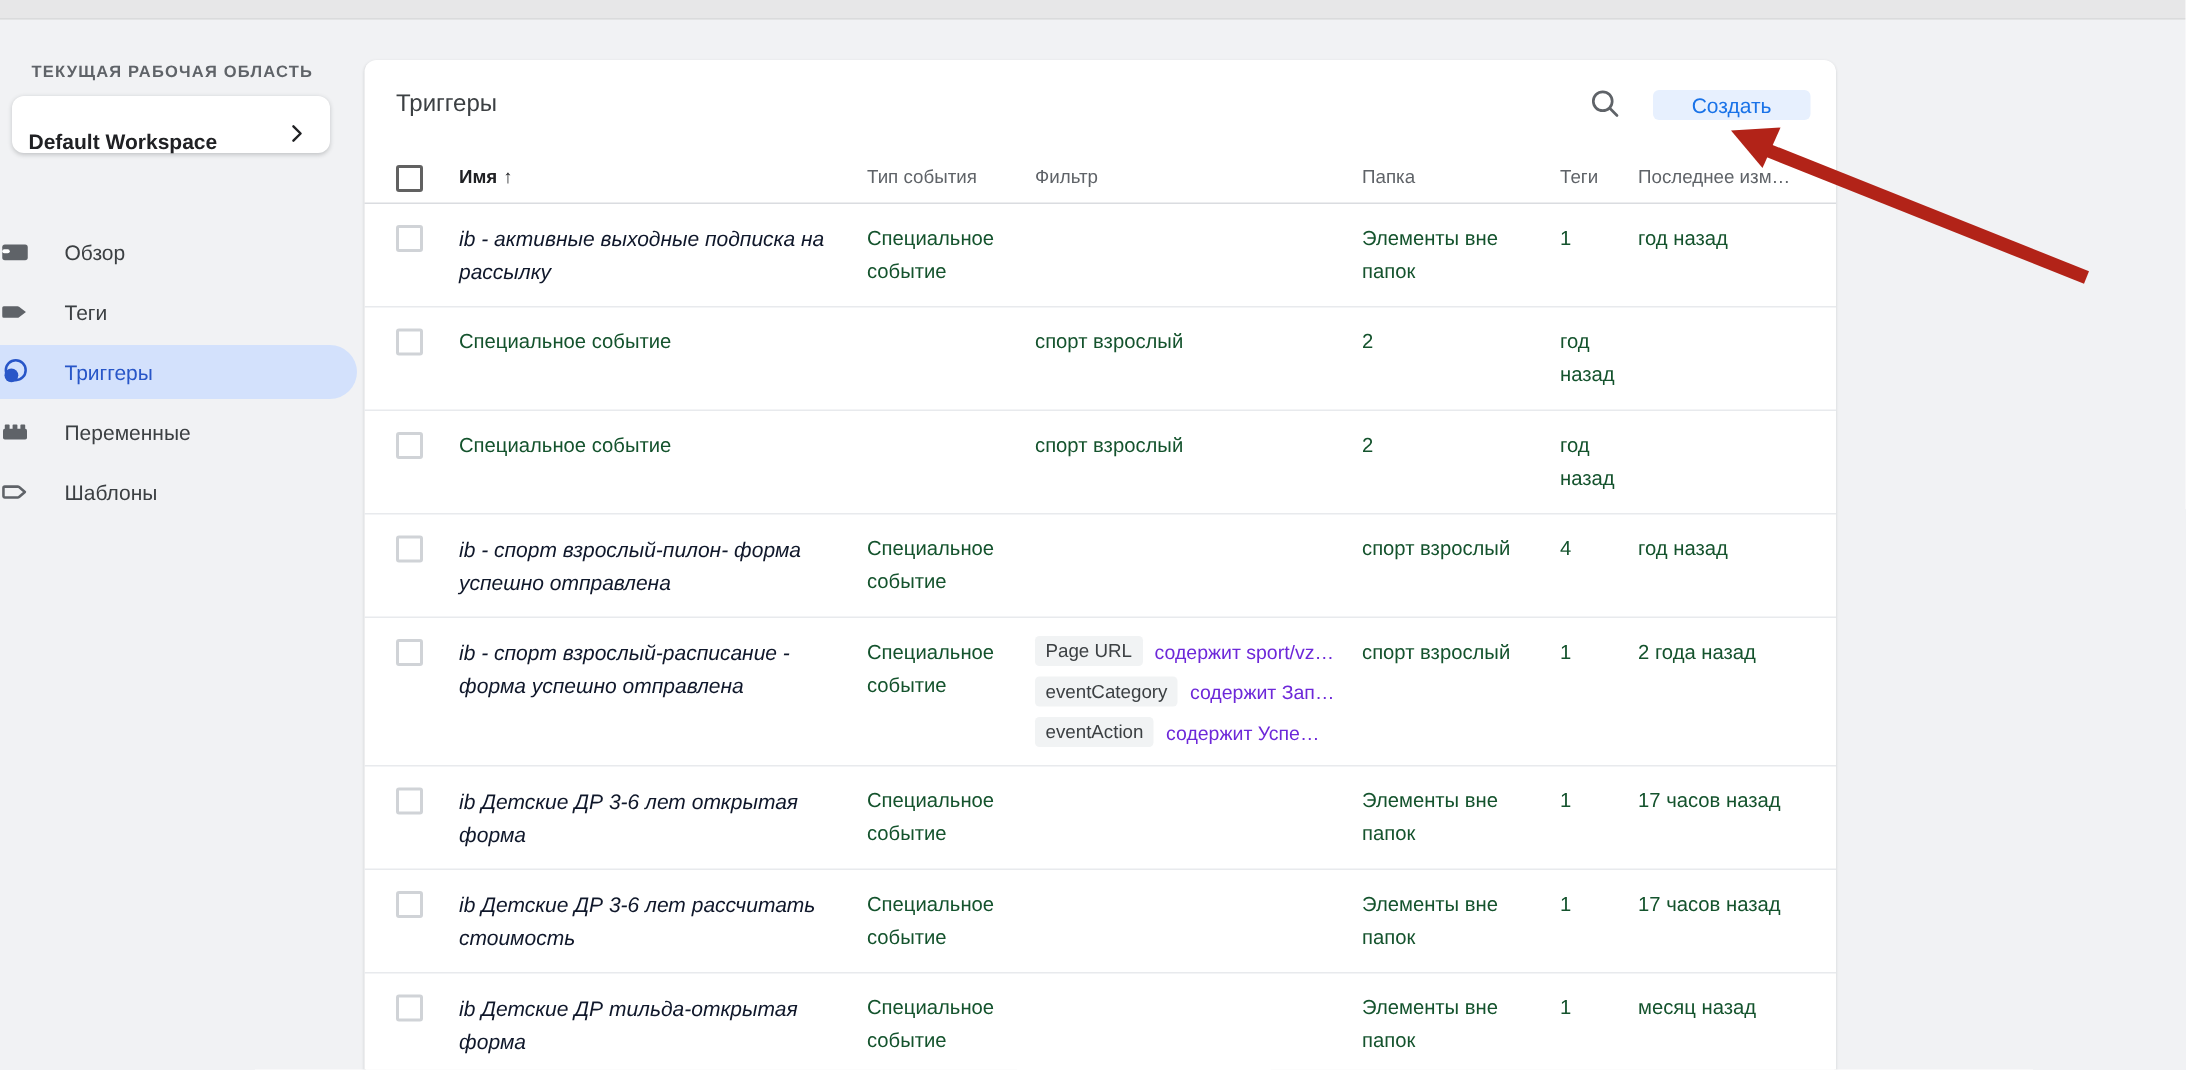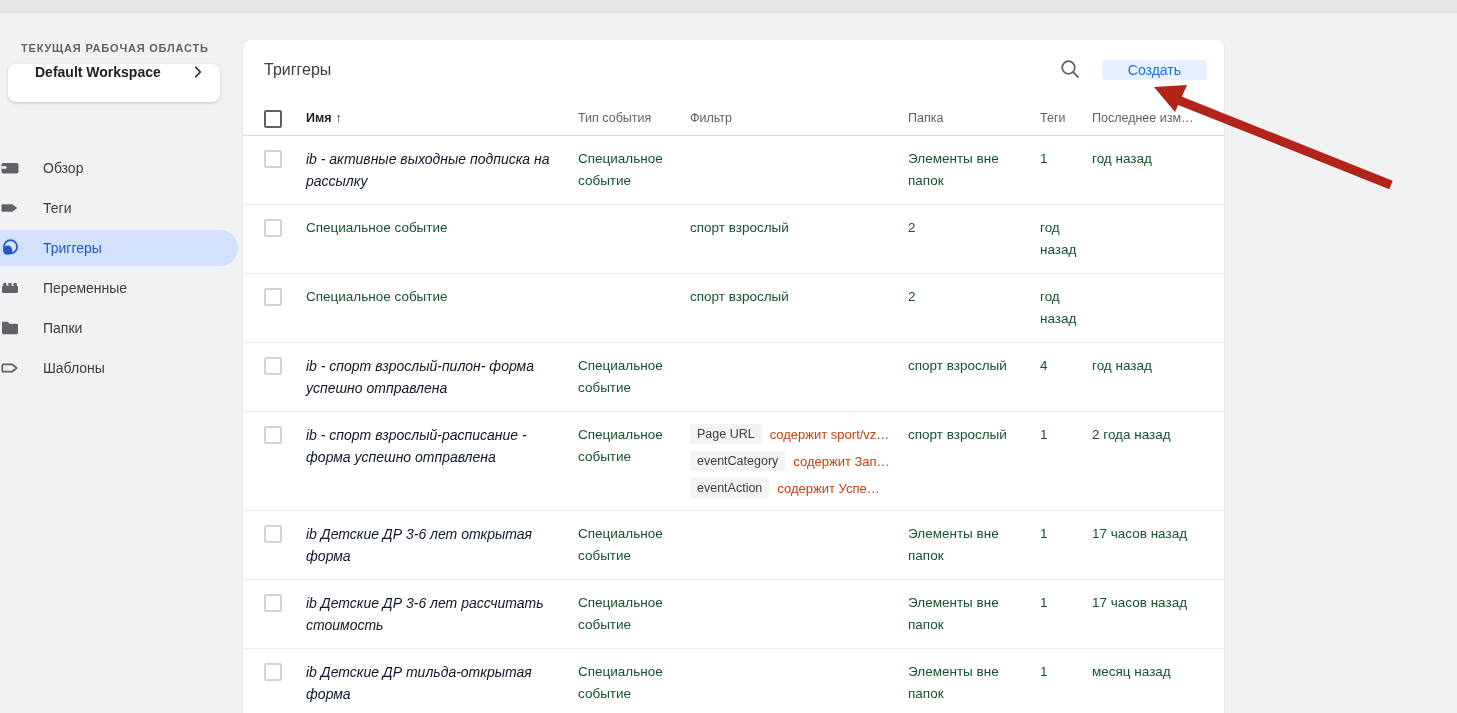--- a/index.html
+++ b/index.html
@@ -11,21 +11,21 @@
   
   .top-strip { position:absolute; left:0; top:0; width:1457px; height:13px;
     background:#e7e7e8; border-bottom:1px solid #dadbdc; }
 
   
   .sidebar { position:absolute; left:0; top:14px; width:243px; height:699px; }
   .ws-label { margin:28px 0 10px 21px; font-size:11px; font-weight:bold;
     letter-spacing:.8px; color:#5f6368; }
   .ws-card { margin-left:8px; width:212px; height:38px; background:#fff;
     border-radius:8px; box-shadow:0 1px 3px rgba(60,64,67,.25);
-    display:flex; align-items:flex-start; padding:0 14px 0 27px; cursor:pointer; }
+    display:flex; align-items:flex-end; padding:0 14px 0 11px; cursor:pointer; }
   .ws-card .ws-name { flex:1; font-size:14px; font-weight:bold; color:#202124; }
   .nav { margin-top:48px; }
   .nav-item { display:flex; align-items:center; height:36px; 
     margin-bottom:4px; cursor:pointer; border-radius:0 18px 18px 0; width:238px; }
   .nav-item .nav-ic { width:20px; height:20px; margin-right:23px; display:flex;
     align-items:center; justify-content:center; }
   .nav-item .nav-label { font-size:14px; color:#3c4043; }
   .nav-item.active { background:#d3e1fc; }
   .nav-item.active .nav-label { color:#2856c8; font-weight:500; }
 
@@ -56,21 +56,21 @@
   .trow .cellpad { padding-right:10px; }
   .c-check { padding-top:2px; }
   .c-name a { font-size:14px; line-height:22px; color:#0f172a;
     text-decoration:none; cursor:pointer; display:inline-block; padding-right:6px;font-style:italic; }
   .c-event, .c-folder, .c-tags, .c-mod { font-size:13.5px; line-height:22px; color:#14532d; }
   .c-filter { font-size:13px; color:#3c4043; }
   .f-line { display:flex; align-items:center; margin-bottom:7px; white-space:nowrap; }
   .f-line:last-child { margin-bottom:0; }
   .chip { background:#f1f3f4; color:#3c4043; font-size:12.5px; line-height:20px;
     padding:0 7px; border-radius:3px; margin-right:8px; }
-  .cond { font-size:13px; color:#c2410c; }
+  .cond { font-size:13px; color:#6d28d9; }
 
   
   .annotation { position:absolute; left:0; top:0; width:1457px; height:713px;
     pointer-events:none; }
 </style>
 </head>
 <body>
 
 <div class="top-strip"></div>
 
@@ -114,28 +114,20 @@
       <div class="nav-item">
         <span class="nav-ic">
           <svg width="20" height="20" viewBox="0 0 20 20">
             <rect x="3.2" y="5" width="3.2" height="3.5" rx="0.6" fill="#5f6368"></rect>
             <rect x="8.4" y="5" width="3.2" height="3.5" rx="0.6" fill="#5f6368"></rect>
             <rect x="13.6" y="5" width="3.2" height="3.5" rx="0.6" fill="#5f6368"></rect>
             <rect x="2" y="7.8" width="16" height="7.2" rx="1.2" fill="#5f6368"></rect>
           </svg>
         </span>
         <span class="nav-label">Переменные</span>
-      </div>
-      <div class="nav-item">
-        <span class="nav-ic">
-          <svg width="20" height="20" viewBox="0 0 20 20">
-            <path d="M2 5.2 a1.4 1.4 0 0 1 1.4-1.4 h4.2 l2 2 h7 a1.4 1.4 0 0 1 1.4 1.4 v7.6 a1.4 1.4 0 0 1 -1.4 1.4 H3.4 a1.4 1.4 0 0 1 -1.4-1.4 z" fill="#5f6368"></path>
-          </svg>
-        </span>
-        <span class="nav-label">Папки</span>
       </div>
       <div class="nav-item">
         <span class="nav-ic">
           <svg width="20" height="20" viewBox="0 0 20 20">
             <path d="M3.2 6.4 h8.6 a1.4 1.4 0 0 1 .9 .33 l3.9 3.27 -3.9 3.27 a1.4 1.4 0 0 1 -.9 .33 H3.2 a0.9 0.9 0 0 1 -.9-.9 v-5.4 a0.9 0.9 0 0 1 .9-.9 z" fill="none" stroke="#5f6368" stroke-width="1.7" stroke-linejoin="round"></path>
           </svg>
         </span>
         <span class="nav-label">Шаблоны</span>
       </div>
     </div>

